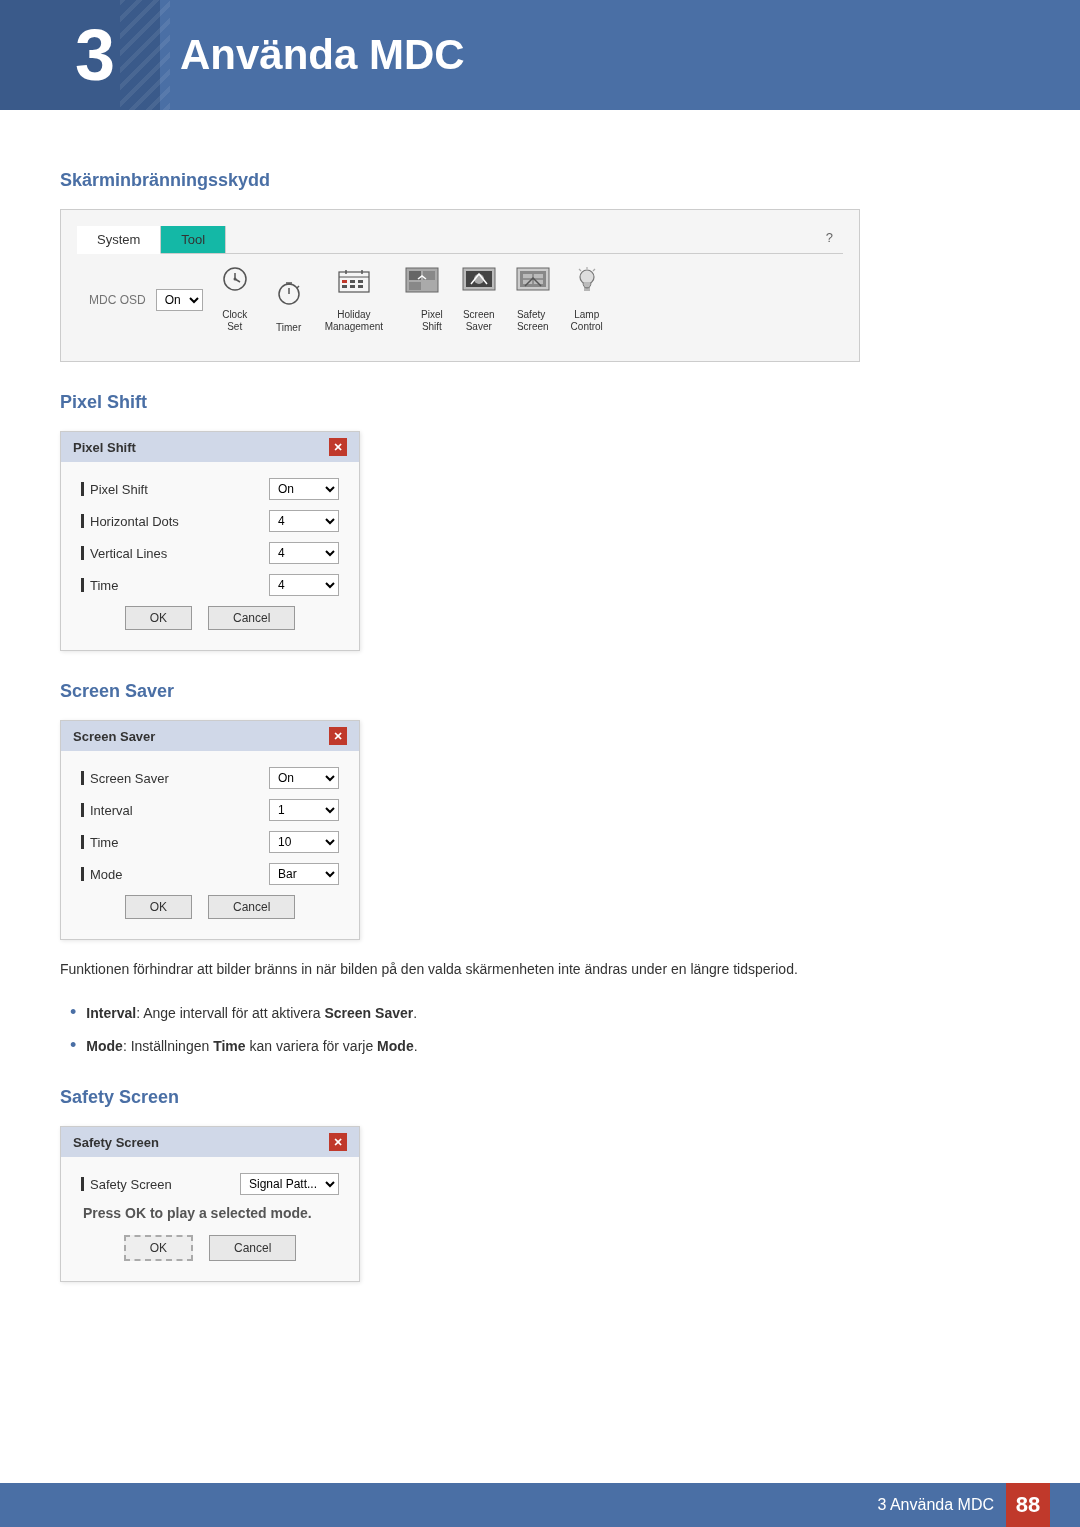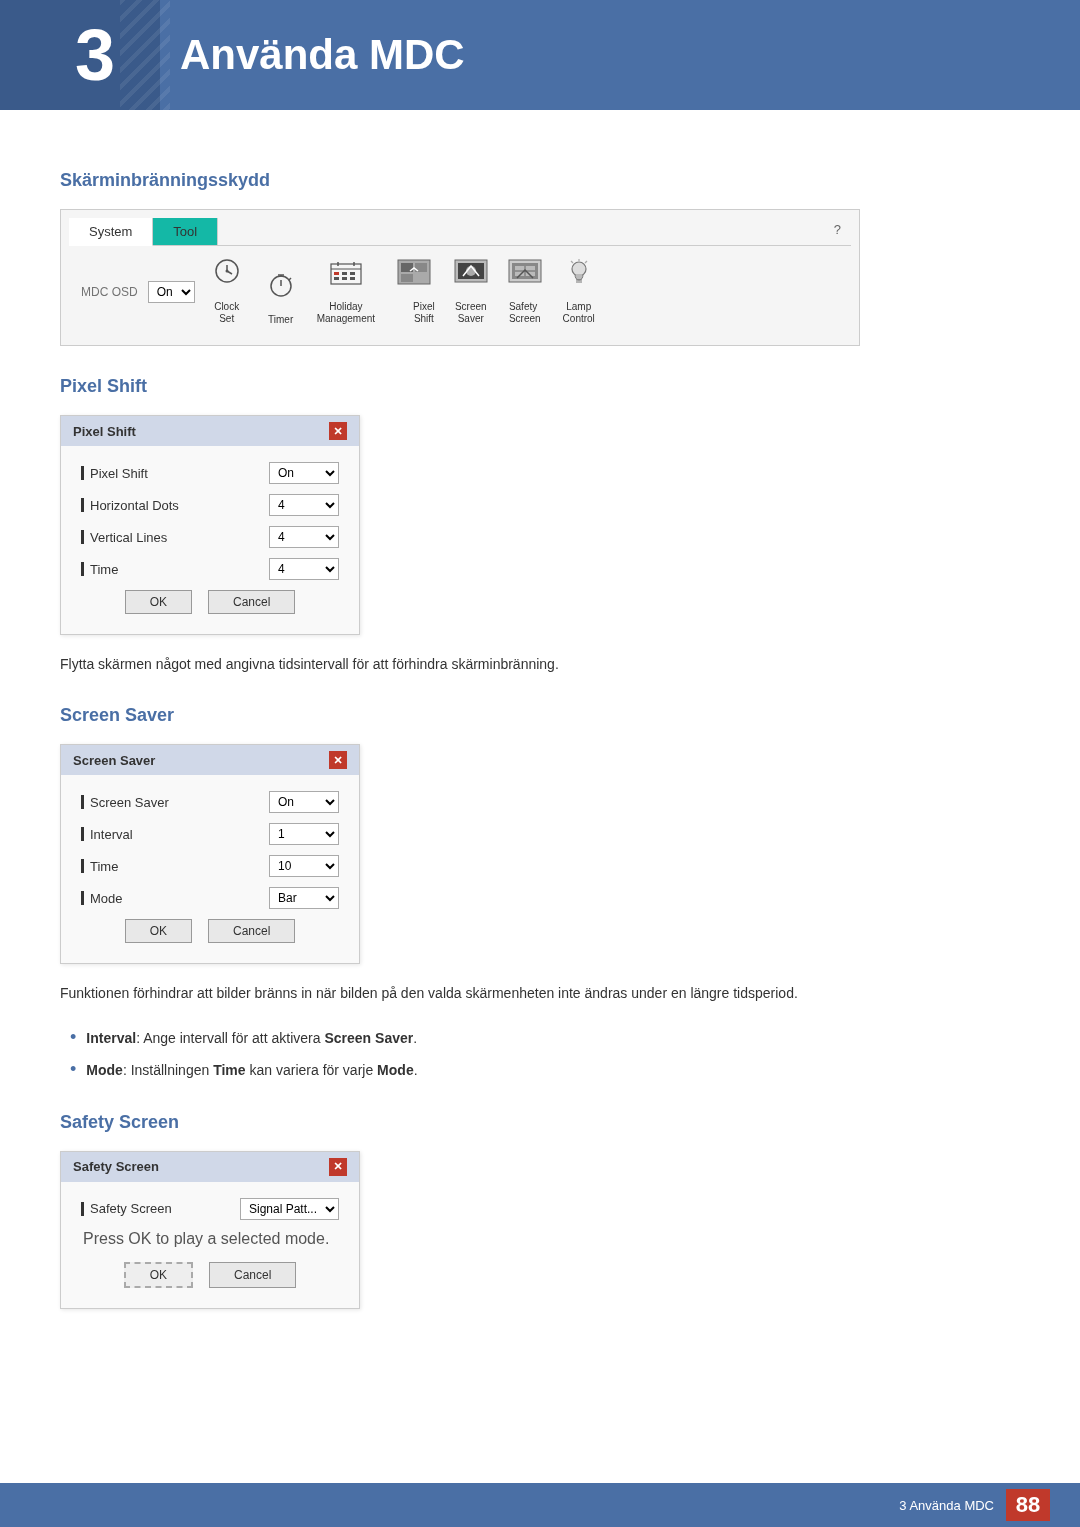--- a/index.html
+++ b/index.html
@@ -73,21 +73,21 @@
       font-size: 18px;
       font-weight: bold;
       margin-bottom: 18px;
       margin-top: 30px;
     }
 
     
     .toolbar-panel {
       border: 1px solid #ccc;
       background: #f5f5f5;
-      padding: 8px;
+      padding: 16px;
       margin-bottom: 25px;
       width: 100%;
       max-width: 800px;
     }
     .toolbar-tabs {
       display: flex;
       border-bottom: 1px solid #ccc;
     }
     .toolbar-tab {
       padding: 6px 20px;
@@ -205,25 +205,26 @@
       display: inline-block;
     }
     .dialog-select {
       font-size: 12px;
       padding: 2px 4px;
       border: 1px solid #aaa;
       background: #fff;
       min-width: 70px;
     }
     .dialog-note {
-      font-size: 16px;
+      font-size: 14px;
       color: #555;
       margin-bottom: 14px;
       margin-top: 4px;
       padding: 0 0 0 2px;
+      font-weight: bold;
     }
     .dialog-buttons {
       display: flex;
       justify-content: center;
       gap: 16px;
       margin-top: 0;
       padding-bottom: 4px;
     }
     .dialog-btn {
       padding: 4px 24px;
@@ -275,30 +276,30 @@
       right: 0;
       height: 44px;
       background: #4a6fa5;
       display: flex;
       align-items: center;
       justify-content: flex-end;
       padding: 0 30px;
     }
     .footer-text {
       color: #fff;
-      font-size: 13px;
+      font-size: 16px;
       margin-right: 12px;
     }
     .footer-num {
       background: #c0392b;
       color: #fff;
       font-size: 22px;
       font-weight: bold;
       width: 44px;
-      height: 32px;
+      height: 44px;
       display: flex;
       align-items: center;
       justify-content: center;
     }
 
     
     .svg-icon { width: 36px; height: 28px; }
     .text-bold { font-weight: bold; }
 
     
@@ -480,21 +481,20 @@
           <option>4</option><option>1</option><option>2</option><option>3</option>
         </select>
       </div>
       <div class="dialog-buttons">
         <button class="dialog-btn">OK</button>
         <button class="dialog-btn">Cancel</button>
       </div>
     </div>
   </div>
 
-  <p class="body-text">Flytta skärmen något med angivna tidsintervall för att förhindra skärminbränning.</p>
 
   <div class="section-heading">Screen Saver</div>
 
   <div class="dialog ss-dialog">
     <div class="dialog-title-bar">
       <span class="dialog-title">Screen Saver</span>
       <button class="dialog-close">✕</button>
     </div>
     <div class="dialog-body">
       <div class="dialog-row">

